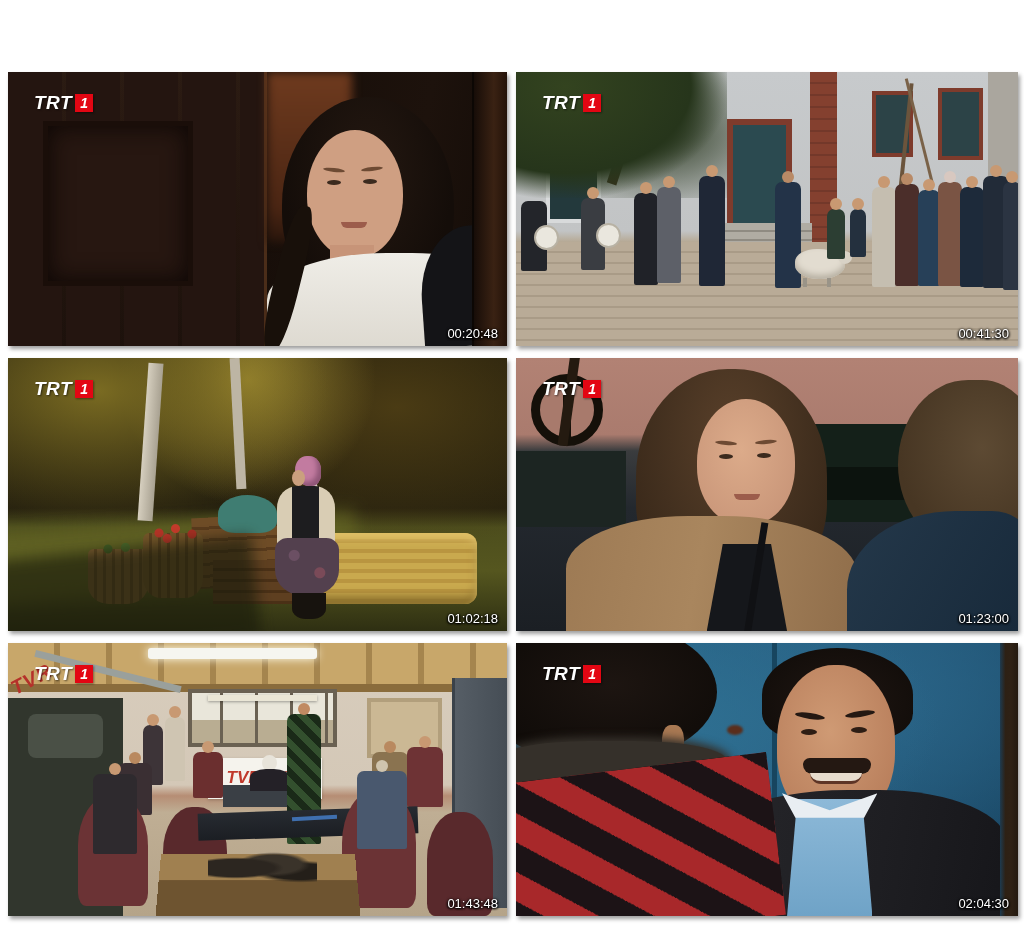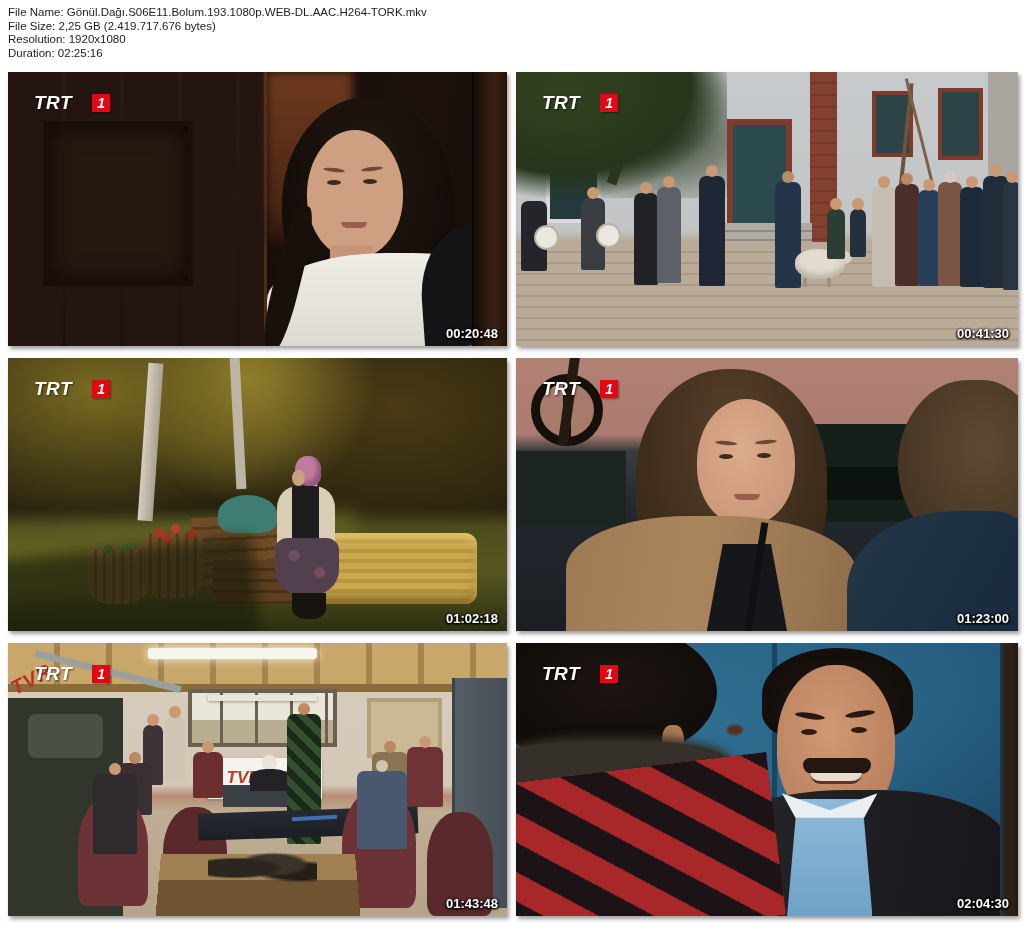--- a/index.html
+++ b/index.html
@@ -17,28 +17,28 @@
   .thumb { position:absolute; overflow:hidden; background:#111;
            box-shadow:2px 3px 4px rgba(0,0,0,.38); }
   .t1 { left:8px;   top:72px;  width:499px; height:274px; }
   .t2 { left:516px; top:72px;  width:502px; height:274px; }
   .t3 { left:8px;   top:358px; width:499px; height:273px; }
   .t4 { left:516px; top:358px; width:502px; height:273px; }
   .t5 { left:8px;   top:643px; width:499px; height:273px; }
   .t6 { left:516px; top:643px; width:502px; height:273px; }
 
   .trt-logo { position:absolute; left:26px; top:20px; display:flex;
-              align-items:center; gap:20px; z-index:40; }
+              align-items:center; gap:3px; z-index:40; }
   .trt-text { color:#fff; font-weight:900; font-style:italic; font-size:19px;
               letter-spacing:.5px; text-shadow:1px 1px 2px rgba(0,0,0,.55); }
   .trt-badge { width:18px; height:18px; background:#e30613; color:#fff;
                font-weight:900; font-size:14px; display:grid; place-items:center;
                font-style:italic; box-shadow:1px 1px 2px rgba(0,0,0,.4); }
   .tstamp { position:absolute; right:9px; bottom:5px; z-index:40; color:#fff;
-            font-weight:700; font-size:13px;
+            font-weight:400; font-size:13px;
             text-shadow:0 0 3px #000, 1px 1px 2px #000, -1px 1px 2px #000; }
 
   .abs { position:absolute; }
 
   
   .t1 { background:linear-gradient(100deg,#261811 0%,#2b1b12 30%,#170e09 52%,#1d120c 78%,#120b07 100%); }
   .s1-door { left:0; top:0; width:52%; height:100%;
              background:repeating-linear-gradient(90deg,#241510 0 54px,#31201522 54px 58px),
                         linear-gradient(180deg,#2a1a12,#1a0f0a);
              border-right:3px solid #4b2d19; }
@@ -270,26 +270,20 @@
             border-radius:40%; box-shadow:0 0 8px 4px #35302a; }
   .s6-plaid { left:-6%; top:46%; width:58%; height:60%; transform:rotate(-7deg); background:
               repeating-linear-gradient(35deg,#a8282a 0 26px,#1c1316 26px 52px),
               repeating-linear-gradient(125deg,#00000000 0 26px,#00000066 26px 52px); }
 </style>
 </head>
 <body>
 
 <div id="sheet">
 
-  <div id="file-info">
-    <div>File Name: Gönül.Dağı.S06E11.Bolum.193.1080p.WEB-DL.AAC.H264-TORK.mkv</div>
-    <div>File Size: 2,25 GB (2.419.717.676 bytes)</div>
-    <div>Resolution: 1920x1080</div>
-    <div>Duration: 02:25:16</div>
-  </div>
 
   <figure class="thumb t1">
     <div class="abs s1-door"></div>
     <div class="abs s1-panel"></div>
     <div class="abs s1-frame"></div>
     <div class="abs s1-hair"></div>
     <div class="abs s1-face">
       <div class="abs s1-brow" style="left:16px;top:38px;transform:rotate(6deg)"></div>
       <div class="abs s1-brow" style="left:54px;top:37px;transform:rotate(-6deg)"></div>
       <div class="abs s1-eye" style="left:20px;top:50px"></div>

